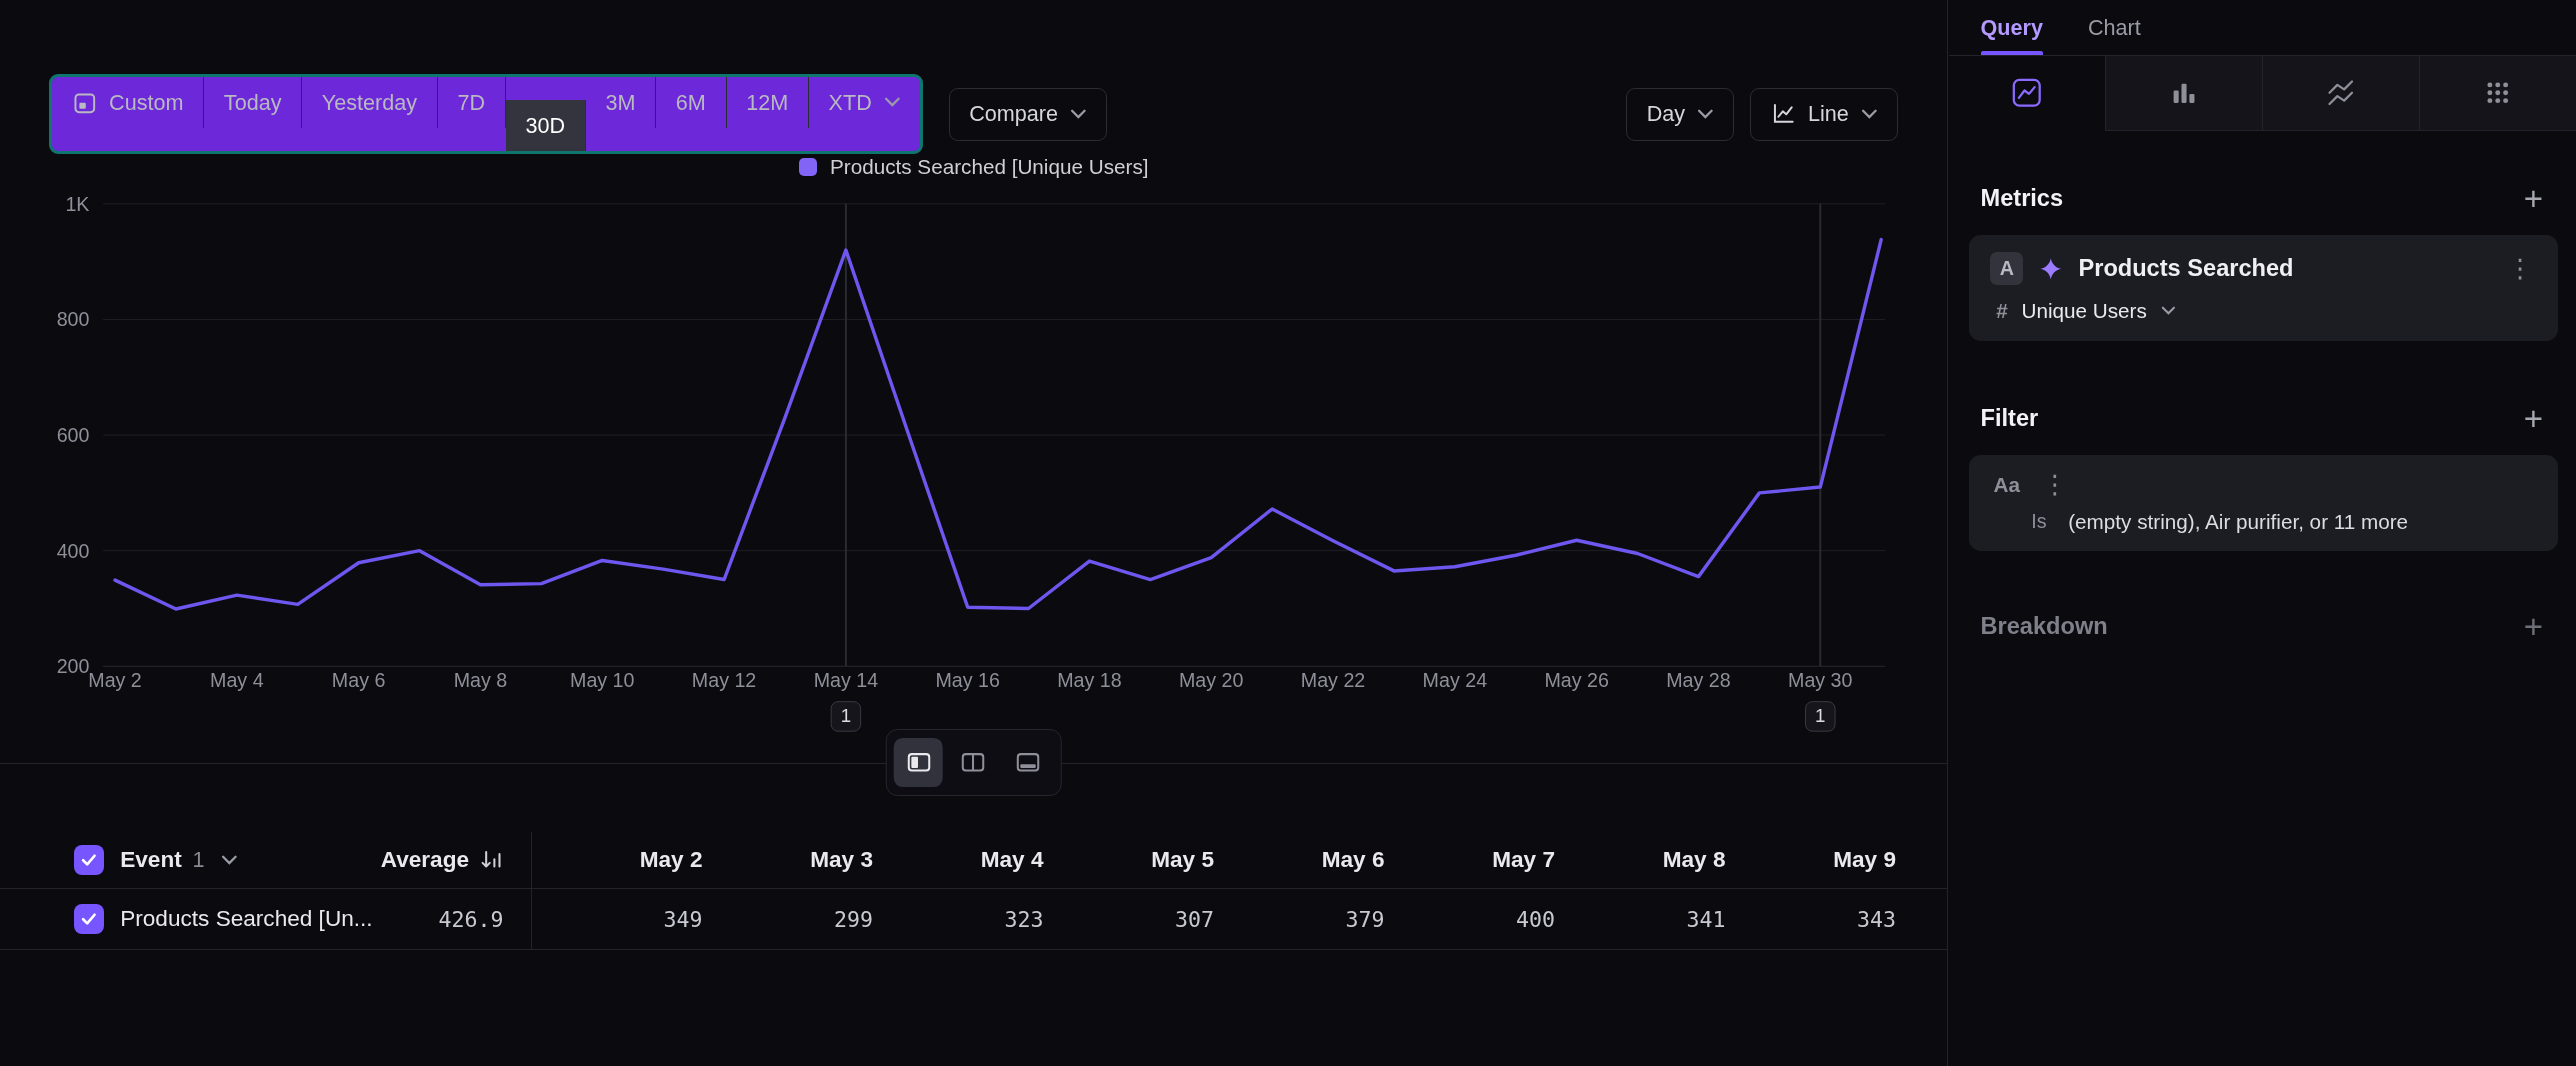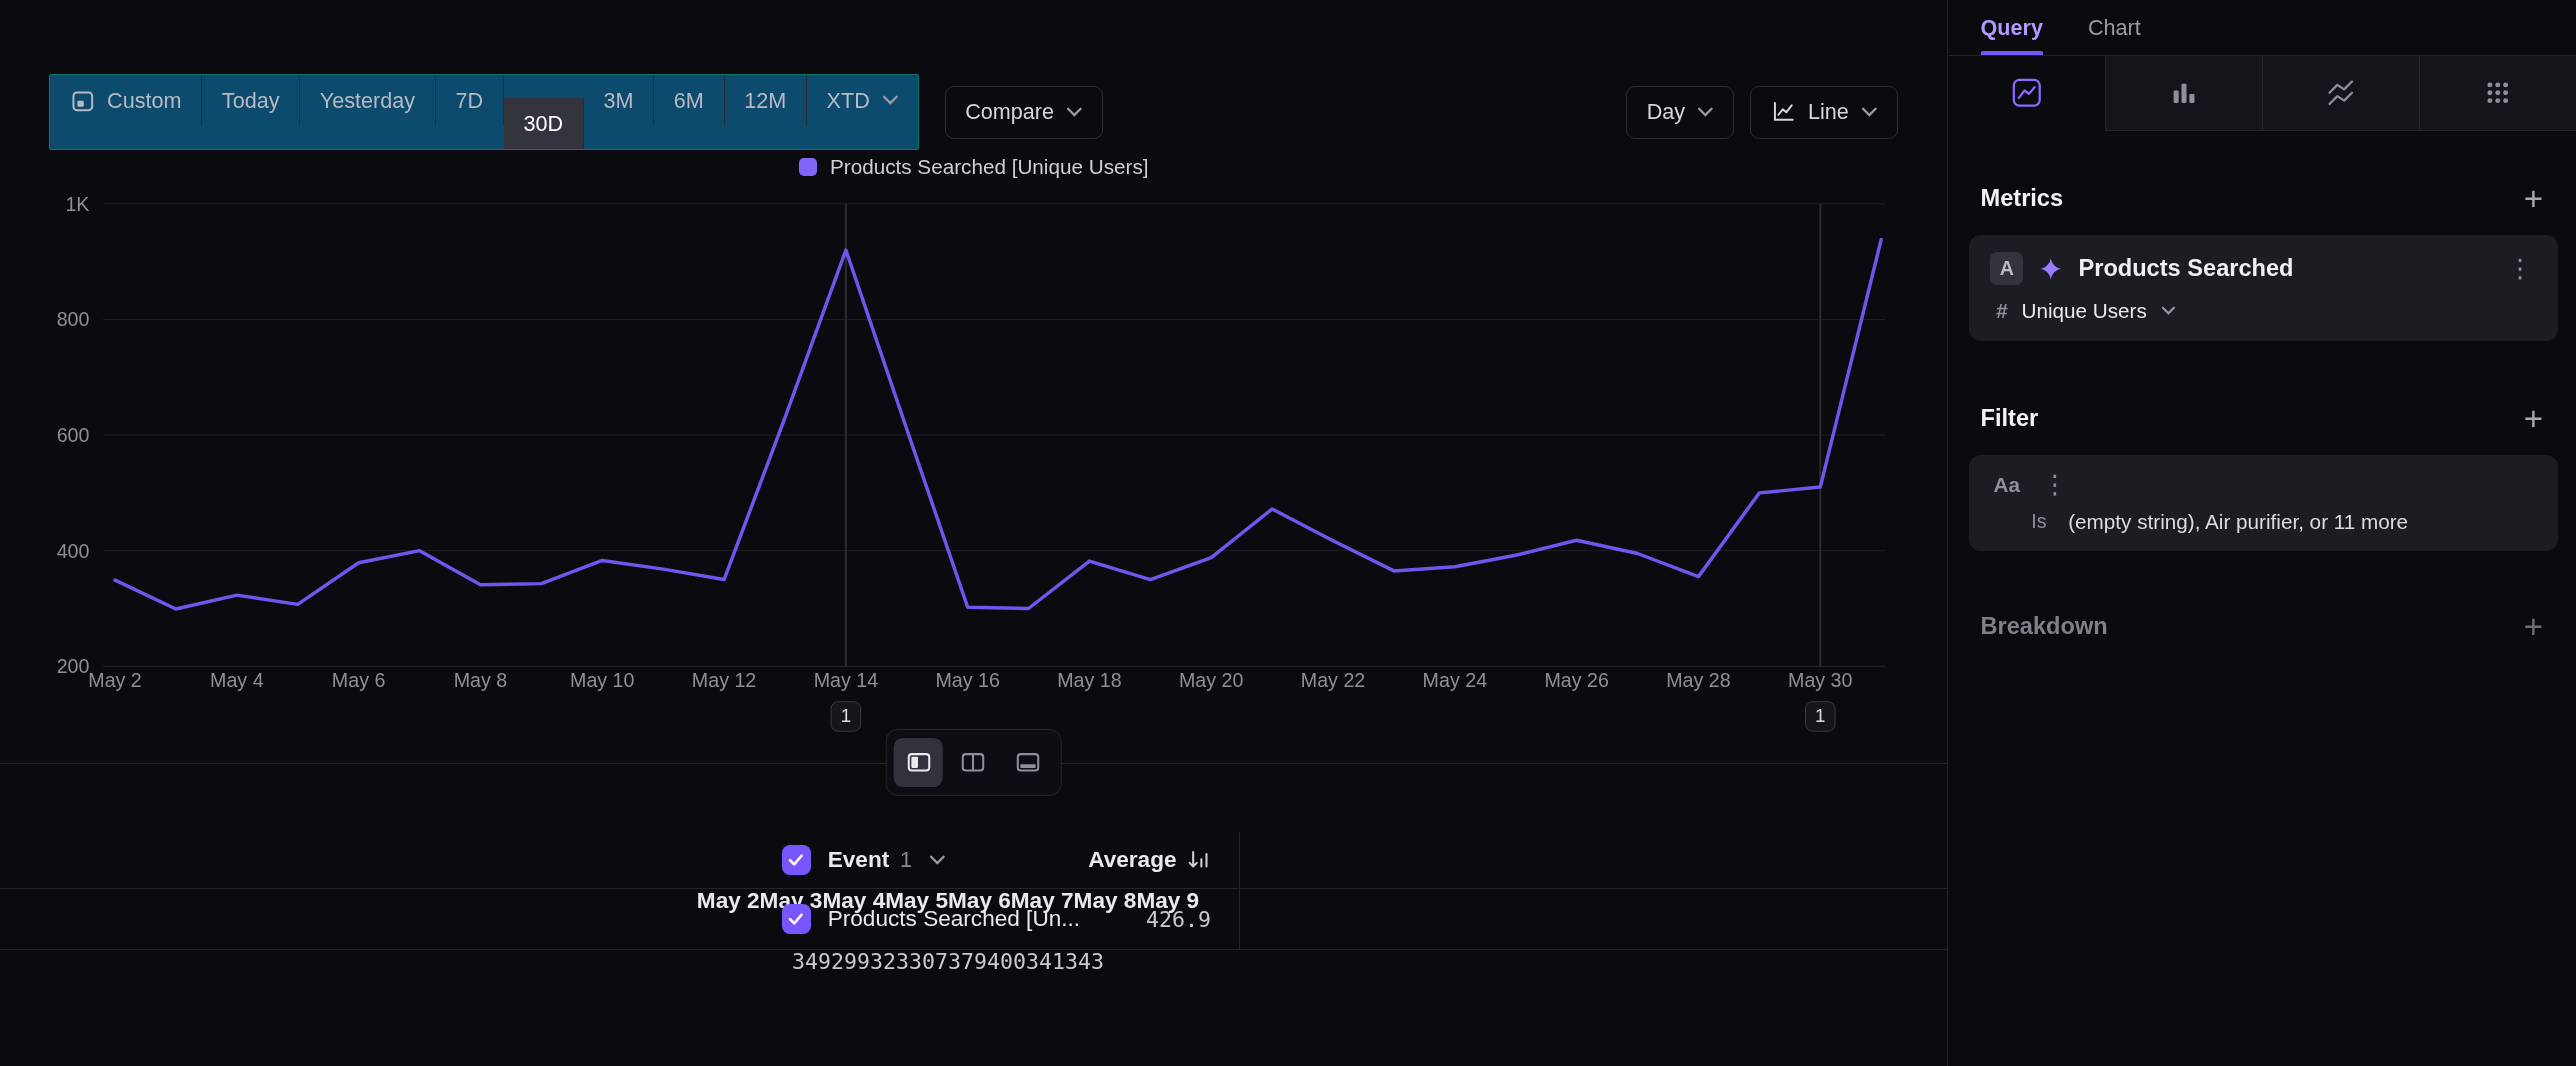--- a/index.html
+++ b/index.html
@@ -4,21 +4,21 @@
 <style>
   * { margin:0; padding:0; box-sizing:border-box; }
   html,body { background:#050507; }
   body { font-family:"Liberation Sans", sans-serif; color:#e9e9ee; }
   .app { position:relative; width:2576px; height:1067px; background:#0a0a0f; overflow:hidden; }
 
   
   .main { position:absolute; left:0; top:0; width:1948px; height:1067px; border-right:1px solid #232329; }
 
   .toolbar { position:absolute; left:49px; top:74px; right:49px; display:flex; align-items:center; }
-  .seg { display:inline-flex; border:1px solid #0f766e; border-radius:2px; overflow:hidden; background:#0c4a6e; }
+  .seg { display:inline-flex; border:3px solid #0f766e; border-radius:9px; overflow:hidden; background:#6d28d9; }
   .seg-btn { display:flex; align-items:center; gap:11.8px; height:51px; padding:0 19.7px; background:transparent;
              border:none; border-right:1px solid #2c2c35; color:#b9b9c2; font-size:21.6px; font-family:inherit; cursor:pointer; white-space:nowrap; }
   .seg-btn:last-child { border-right:none; }
   .seg-btn.selected { background:#34343e; color:#ffffff;margin-top:23px; }
   .btn { display:flex; align-items:center; gap:11.8px; height:53px; padding:0 19.7px; background:transparent;
          border:1px solid #2c2c35; border-radius:8.9px; color:#d6d6dd; font-size:21.6px; font-family:inherit; cursor:pointer; white-space:nowrap; }
   .compare { margin-left:25.6px; }
   .push { margin-left:auto; }
   .chev { color:#9b9ba6; flex:none; }
   .dark-ic { color:#b9b9c2; }
@@ -34,21 +34,21 @@
 
   .hdivider { position:absolute; left:0; top:763px; width:100%; height:1px; background:#232329; }
   .toggles { position:absolute; left:50%; top:729px; transform:translateX(-50%); display:flex; gap:5.9px;
              padding:7.9px; background:#0d0d13; border:1px solid #26262d; border-radius:11.8px; }
   .toggle-btn { width:49px; height:49px; display:flex; align-items:center; justify-content:center; background:transparent;
                 border:none; border-radius:8.9px; cursor:pointer; color:#8f8f99; }
   .toggle-btn.selected { background:#32323c; color:#e9e9ee; }
 
   
   .table { position:absolute; left:0; top:832px; width:100%; }
-  .trow { display:flex; align-items:center; border-bottom:1px solid #232329;flex-direction:column; }
+  .trow { display:flex; align-items:center; border-bottom:1px solid #232329; }
   .trow.head { height:57px; }
   .trow.body { height:61px; }
   .cell-left { width:532px; flex:none; display:flex; align-items:center; justify-content:space-between;
                padding:0 27.6px 0 74px; border-right:1px solid #232329; height:100%; }
   .left-grp { display:flex; align-items:center; gap:16.7px; min-width:0; }
   .cb { width:29.5px; height:29.5px; flex:none; border-radius:7.9px; background:#7856ff; display:inline-flex;
         align-items:center; justify-content:center; cursor:pointer; }
   .event-label { font-size:22.6px; font-weight:700; color:#e9e9ee; }
   .event-count { font-size:21.6px; color:#8a8a94; margin-left:-5.9px; }
   .avg-grp { display:flex; align-items:center; gap:9.8px; }

